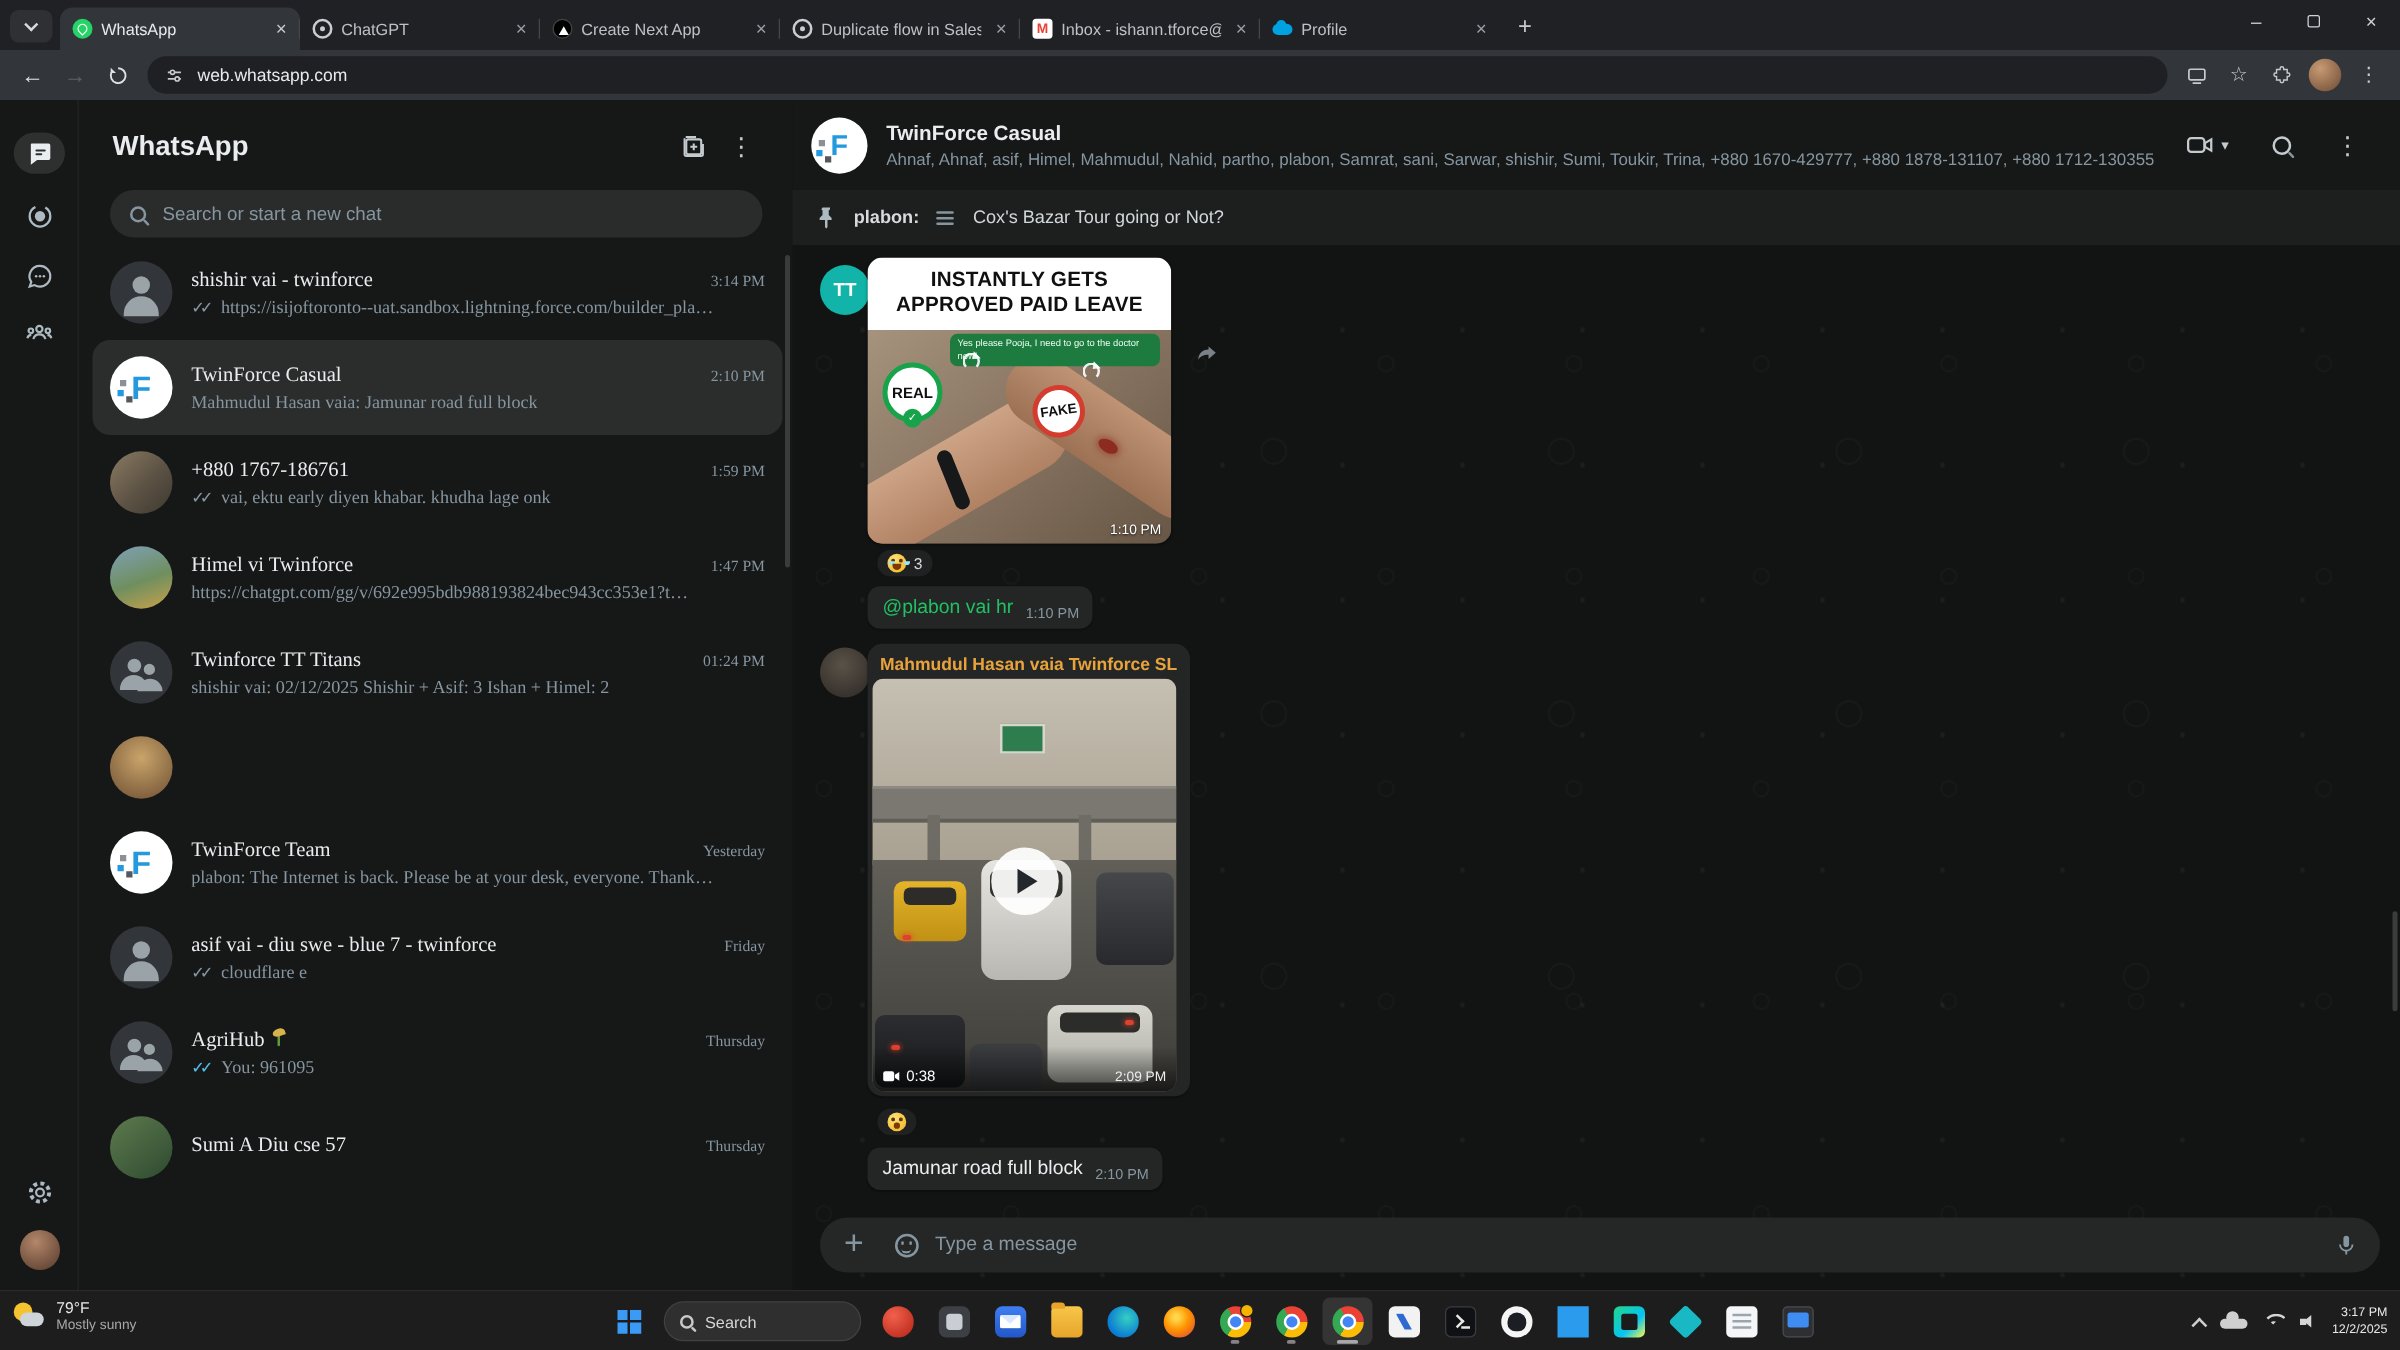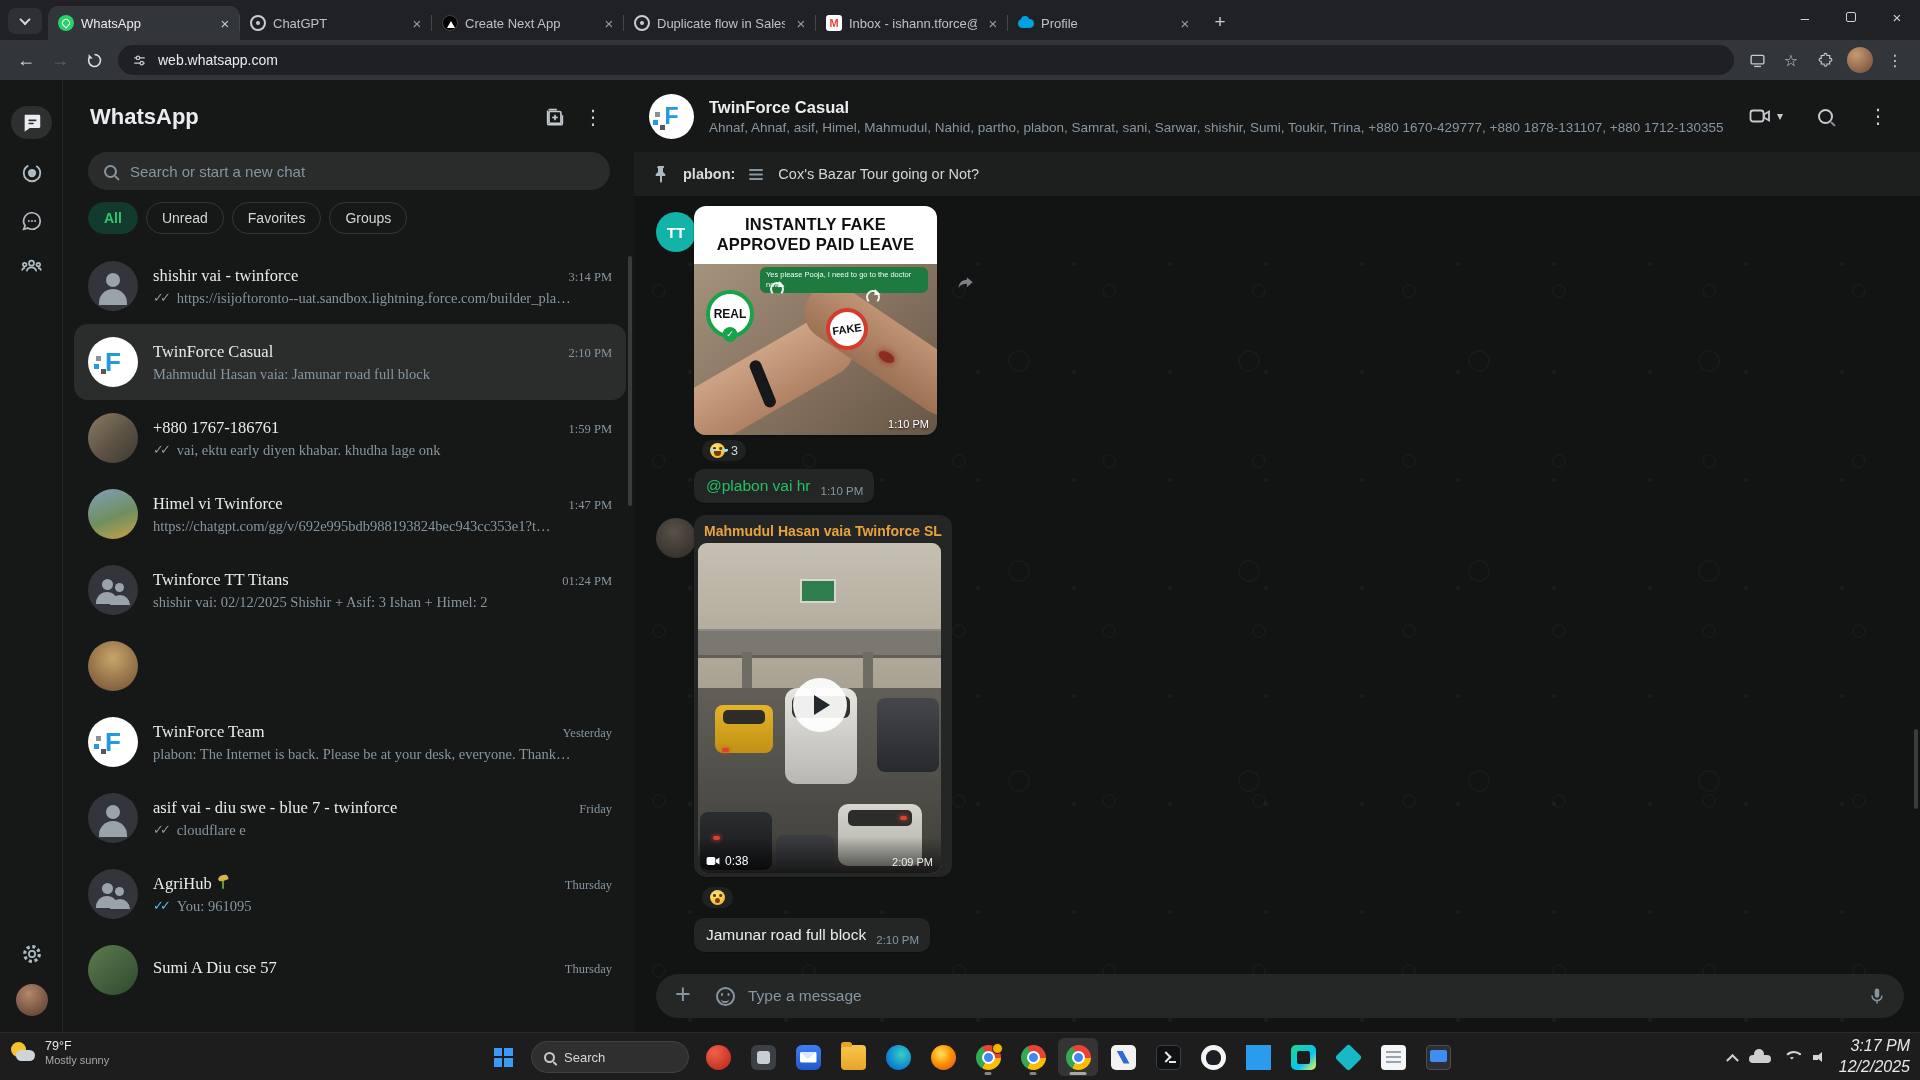--- a/index.html
+++ b/index.html
@@ -229,21 +229,21 @@
   .tray-chev { width:9px; height:9px; border-top:2px solid #cfcfcf; border-left:2px solid #cfcfcf; transform:rotate(45deg) translate(2px,2px); }
   .tray-cloud { width:22px; height:12px; position:relative; }
   .tray-cloud::before { content:""; position:absolute; left:0; bottom:0; width:22px; height:8px; border-radius:5px; background:#cfcfcf; }
   .tray-cloud::after { content:""; position:absolute; left:5px; top:-2px; width:10px; height:10px; border-radius:50%; background:#cfcfcf; }
   .tray-wifi { width:18px; height:13px; position:relative; overflow:hidden; }
   .tray-wifi::before { content:""; position:absolute; left:0; top:0; width:18px; height:18px; border:2px solid #d6d6d6; border-radius:50%; clip-path:polygon(50% 50%,0 0,100% 0); }
   .tray-wifi::after { content:""; position:absolute; left:6px; top:6px; width:6px; height:6px; background:#d6d6d6; border-radius:50%; clip-path:polygon(50% 50%,-40% -40%,140% -40%); }
   .tray-vol { width:14px; height:13px; position:relative; }
   .tray-vol::before { content:""; position:absolute; left:0; top:4px; width:5px; height:5px; background:#d6d6d6; }
   .tray-vol::after { content:""; position:absolute; left:3px; top:1.5px; border-top:5px solid transparent; border-bottom:5px solid transparent; border-right:6px solid #d6d6d6; }
-  .tray-clock { text-align:right; font-size:16px; color:#e8e8e8; line-height:1.3;font-style:italic; }
+  .tray-clock { text-align:right; font-size:10px; color:#e8e8e8; line-height:1.3; }
 
   .svgic { display:block; }
 </style>
 </head>
 <body>
 
 <div class="browser">
   <div class="tabstrip">
     <div class="tab-search-btn">
         <span class="chev-down"></span>
@@ -388,26 +388,20 @@
     <div class="sb-hic">
         <span class="kebab">⋮</span>
       </div>
   </div>
 
   <div class="sb-search">
     <span class="mag"></span>
     <input type="text" placeholder="Search or start a new chat" style="">
   </div>
 
-  <div class="sb-chips">
-    <div class="chip active">All</div>
-    <div class="chip">Unread</div>
-    <div class="chip">Favorites</div>
-    <div class="chip">Groups</div>
-  </div>
 
   <div class="sb-list">
     <div class="row">
       <div class="row-av">
           <span class="p-ico"></span>
         </div>
       <div class="row-main">
         <div class="row-top">
             <span class="row-name">shishir vai - twinforce</span>
             <span class="row-time">3:14 PM</span>
@@ -567,21 +561,21 @@
     <span class="pin-sender">plabon:</span>
     <span class="poll-bars"></span>
     <span class="pin-text">Cox's Bazar Tour going or Not?</span>
   </div>
 
   <div class="chat-body">
 
     <div class="m-av tt" style="left:22px; top:16px;">TT</div>
     <div class="img-msg">
       <div class="img-banner">
-        <span>INSTANTLY FAKE</span>
+        <span>INSTANTLY GETS</span>
         <span>APPROVED PAID LEAVE</span>
       </div>
       <div class="img-photo">
         <div class="arm1"></div>
         <div class="arm2"></div>
         <div class="wound"></div>
         <div class="ov-bubble">Yes please Pooja, I need to go to the doctor now!</div>
         <span class="curl c1"></span>
         <span class="curl c2"></span>
         <div class="badge badge-real">REAL</div>

